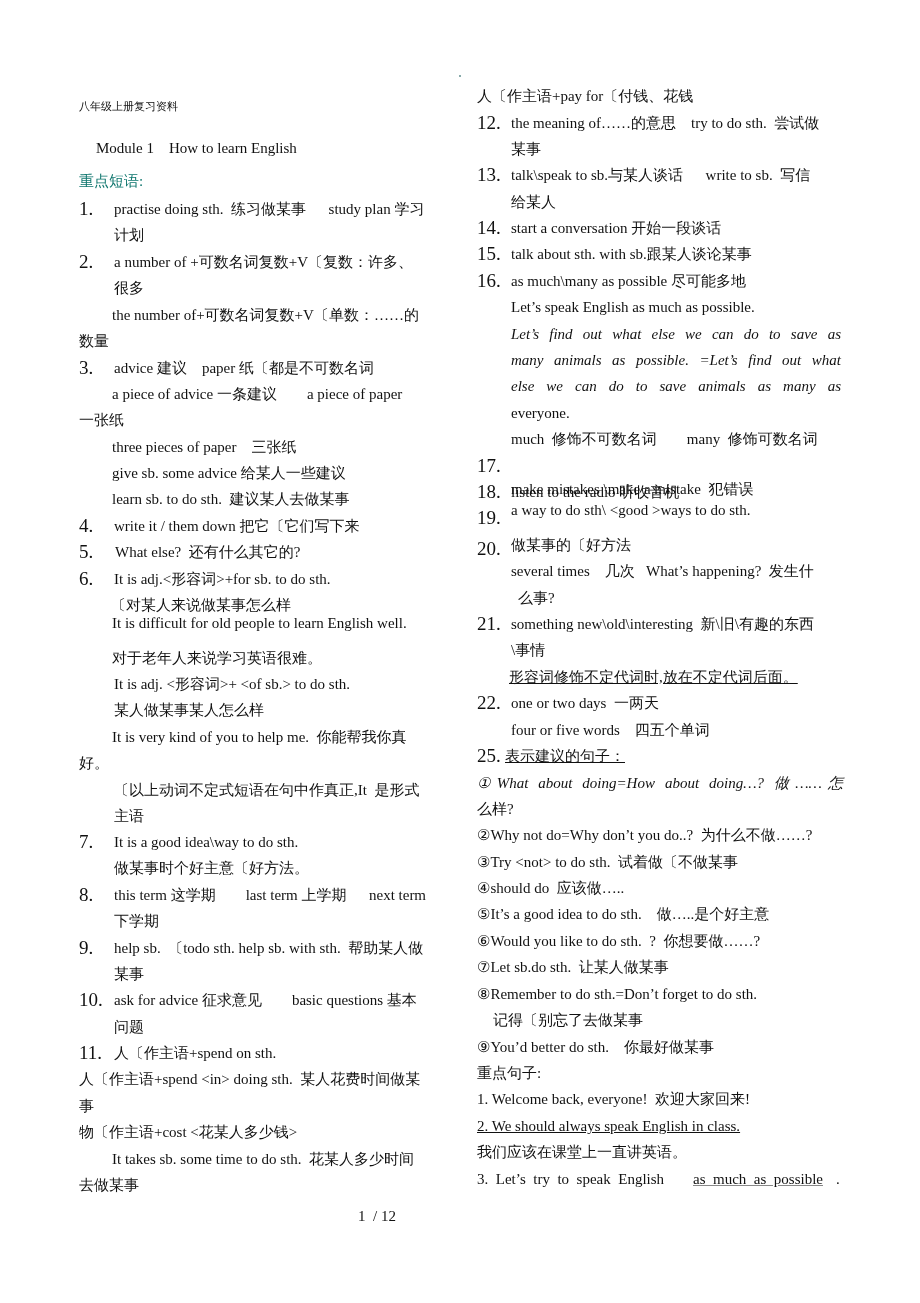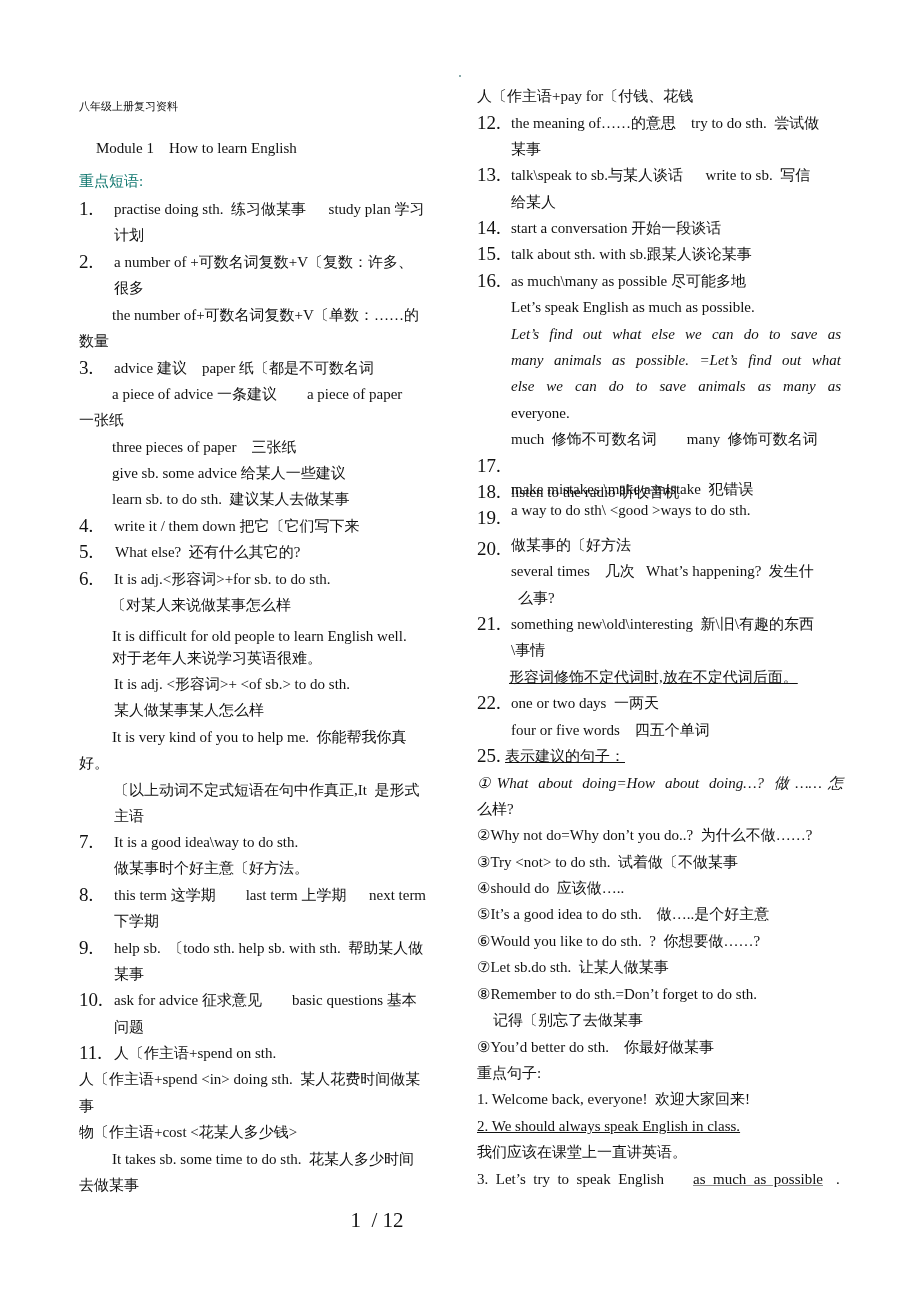--- a/index.html
+++ b/index.html
@@ -6,21 +6,21 @@
   body { width: 920px; height: 1303px; position: relative; overflow: hidden;
          font-family: "Liberation Serif", "DejaVu Serif", serif; color: #111; }
   .page { position: absolute; left: 0; top: 0; width: 920px; height: 1303px; background: #fff; }
   .ln { position: absolute; white-space: nowrap; font-size: 15px; line-height: 20px; }
   .zh { font-family: Liberation Sans, sans-serif; font-size: 11px; }
   .num { position: absolute; font-size: 19px; line-height: 20px; white-space: nowrap; }
   .just { white-space: normal; text-align: justify; text-align-last: justify; font-style: italic; }
   .ul { text-decoration: underline; }
   .wavy { text-decoration: underline; text-decoration-color: #888; }
   .dot { position: absolute; left: 459px; top: 75px; width: 2px; height: 2px; background: #8aa; }
-  .footer { position: absolute; left: 0; width: 754px; top: 1208px; text-align: center; font-size: 21px; }
+  .footer { position: absolute; left: 0; width: 754px; top: 1208px; text-align: center; font-size: 15px; }
 </style>
 </head>
 <body>
 
 <div class="page">
   <div class="dot"></div>
 
   <div class="ln zh" style="left:79px;top:96px;">八年级上册复习资料</div>
   <div class="ln" style="left:96px;top:138px;white-space:pre;">Module 1    How to learn English</div>
   <div class="ln" style="left:79px;top:171px;color:#0f766e;">重点短语:</div>
@@ -41,21 +41,21 @@
       <div class="ln" style="left: 112px; top: 437px; white-space: pre;">three pieces of paper    三张纸</div>
       <div class="ln" style="left: 112px; top: 463px; white-space: pre;">give sb. some advice 给某人一些建议</div>
       <div class="ln" style="left: 112px; top: 489px; white-space: pre;">learn sb. to do sth.  建议某人去做某事</div>
       <div class="num" style="left: 79px; top: 516px;">4.</div>
       <div class="ln" style="left: 114px; top: 516px; white-space: pre;">write it / them down 把它〔它们写下来</div>
       <div class="num" style="left: 79px; top: 542px;">5.</div>
       <div class="ln" style="left: 115px; top: 542px; white-space: pre;">What else?  还有什么其它的?</div>
       <div class="num" style="left: 79px; top: 569px;">6.</div>
       <div class="ln" style="left: 114px; top: 569px; white-space: pre;">It is adj.&lt;形容词&gt;+for sb. to do sth.</div>
       <div class="ln" style="left: 111px; top: 595px; white-space: pre;">〔对某人来说做某事怎么样</div>
-      <div class="ln" style="left: 112px; top: 626px; white-space: pre;">It is difficult for old people to learn English well.</div>
+      <div class="ln" style="left: 112px; top: 613px; white-space: pre;">It is difficult for old people to learn English well.</div>
       <div class="ln" style="left: 112px; top: 648px; white-space: pre;">对于老年人来说学习英语很难。</div>
       <div class="ln" style="left: 114px; top: 674px; white-space: pre;">It is adj. &lt;形容词&gt;+ &lt;of sb.&gt; to do sth.</div>
       <div class="ln" style="left: 114px; top: 700px; white-space: pre;">某人做某事某人怎么样</div>
       <div class="ln" style="left: 112px; top: 727px; white-space: pre;">It is very kind of you to help me.  你能帮我你真</div>
       <div class="ln" style="left: 79px; top: 753px; white-space: pre;">好。</div>
       <div class="ln" style="left: 114px; top: 780px; white-space: pre;">〔以上动词不定式短语在句中作真正,It  是形式</div>
       <div class="ln" style="left: 114px; top: 806px; white-space: pre;">主语</div>
       <div class="num" style="left: 79px; top: 832px;">7.</div>
       <div class="ln" style="left: 114px; top: 832px; white-space: pre;">It is a good idea\way to do sth.</div>
       <div class="ln" style="left: 114px; top: 858px; white-space: pre;">做某事时个好主意〔好方法。</div>

